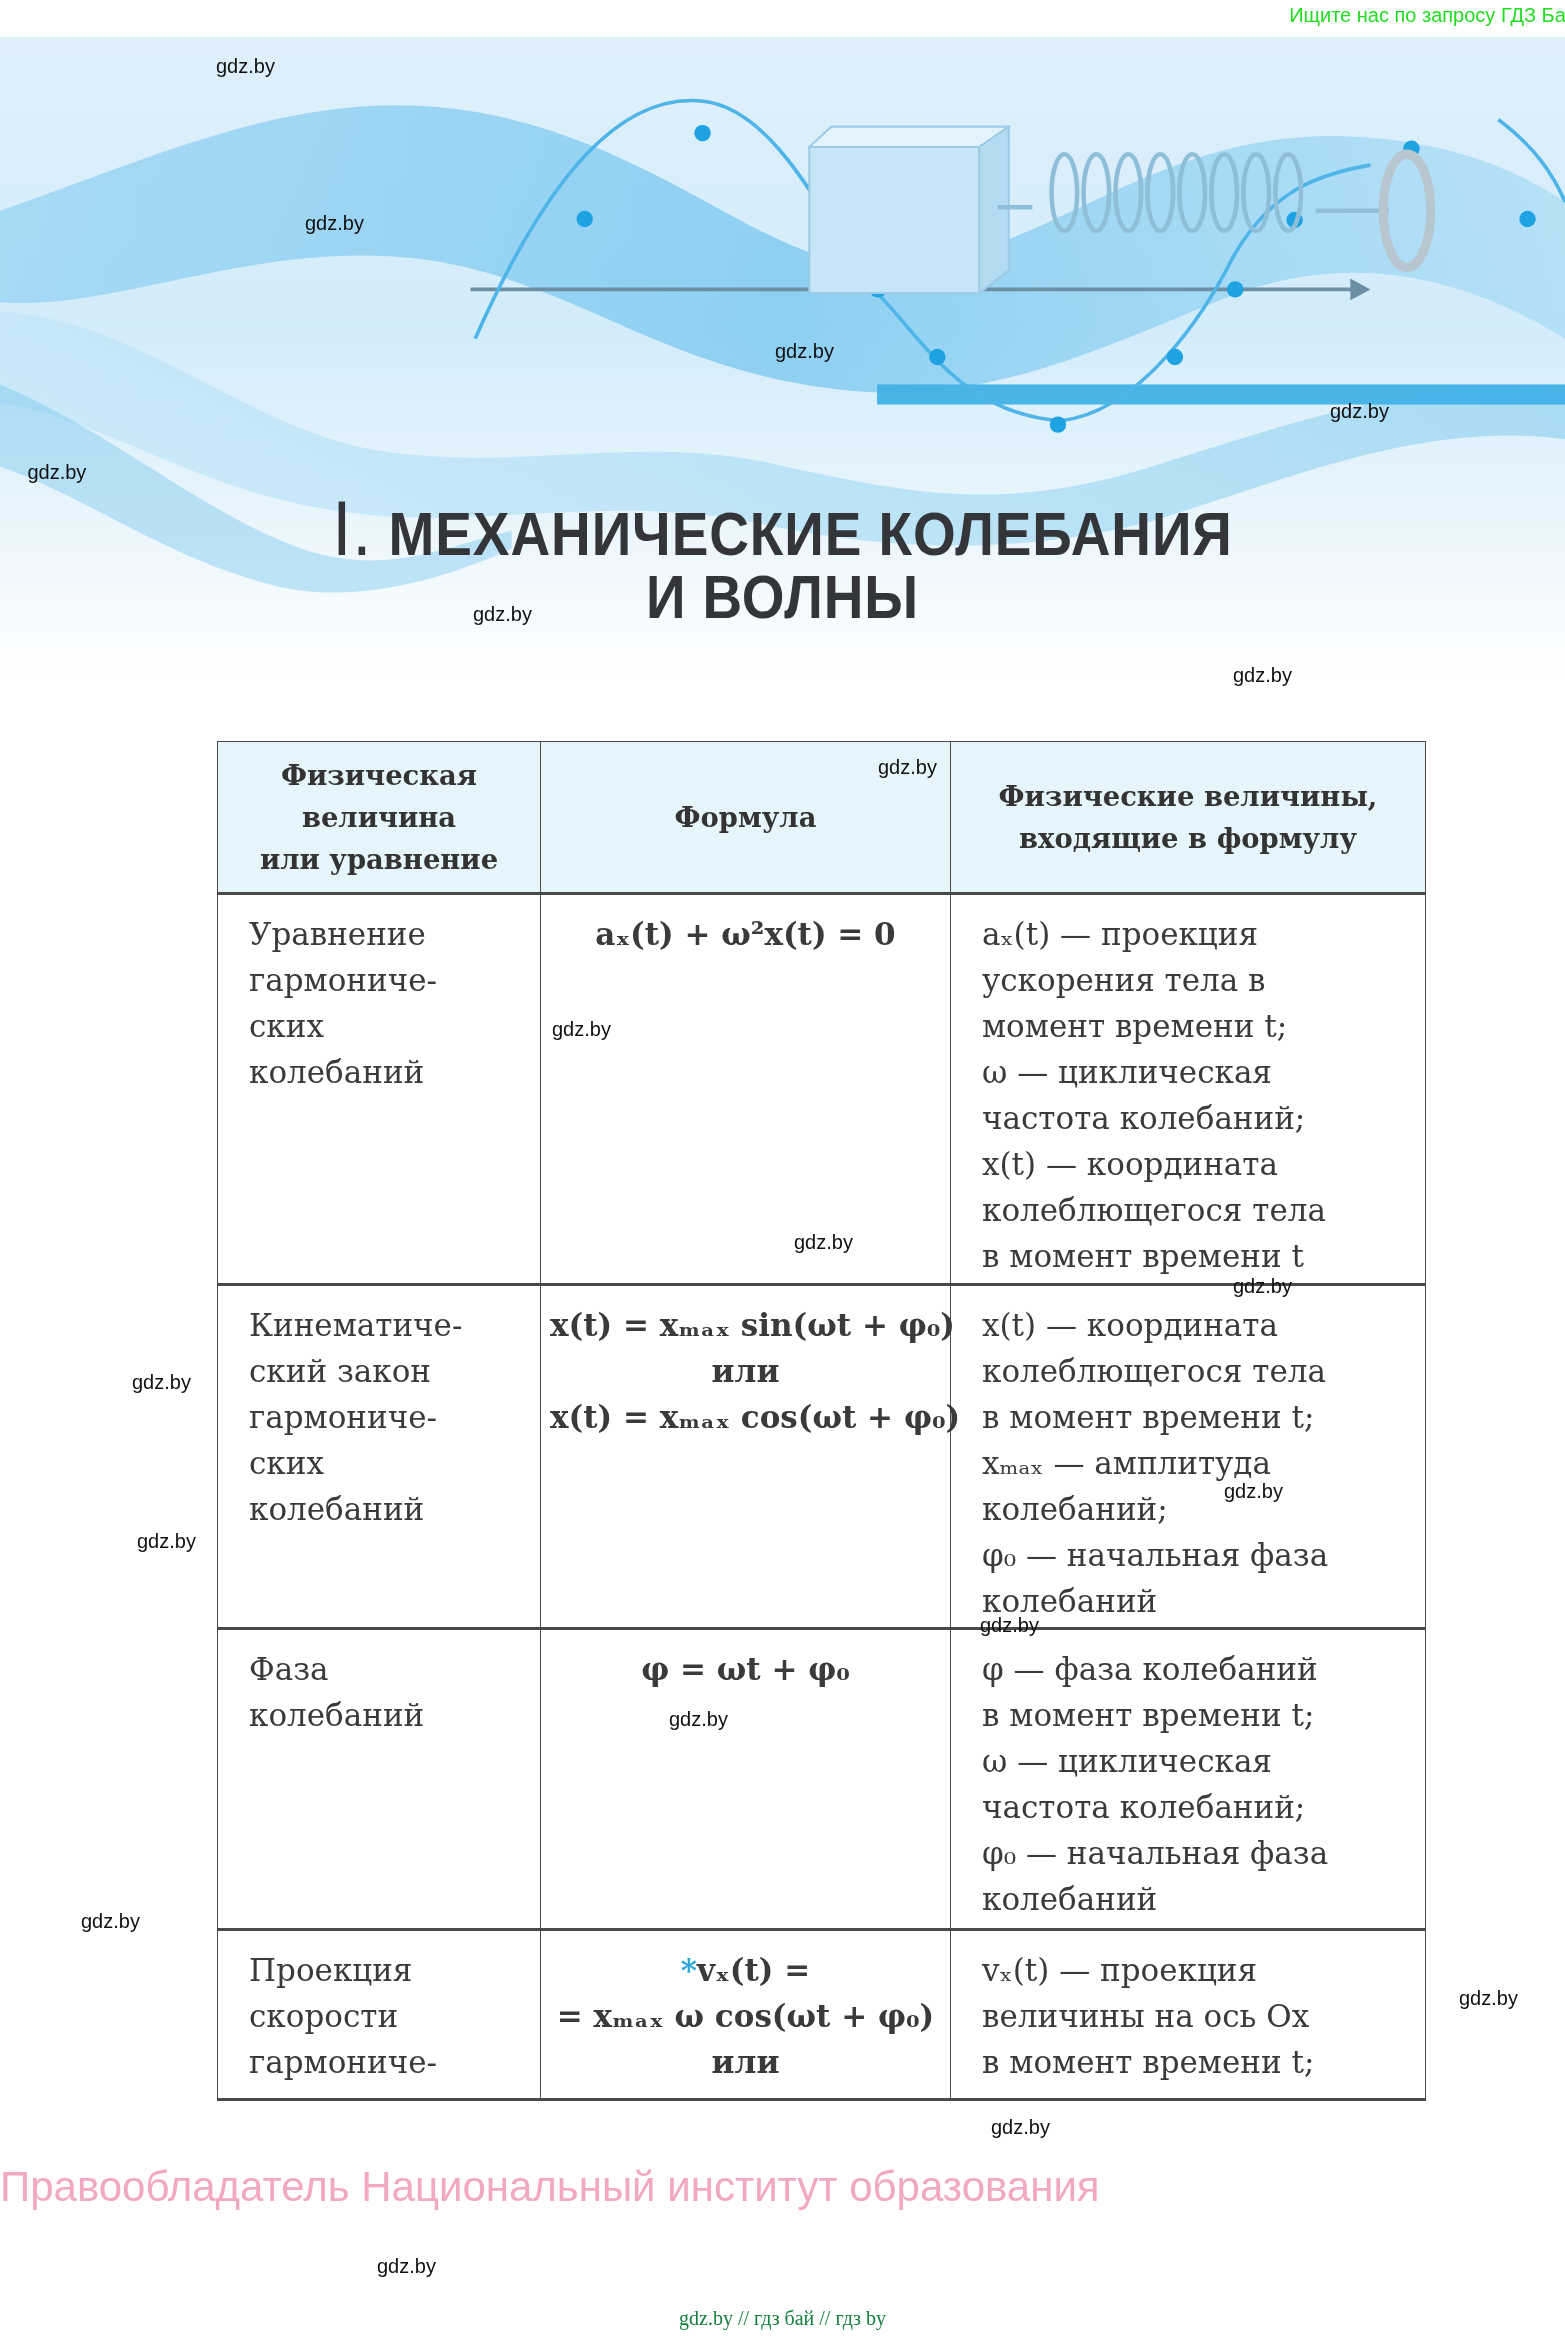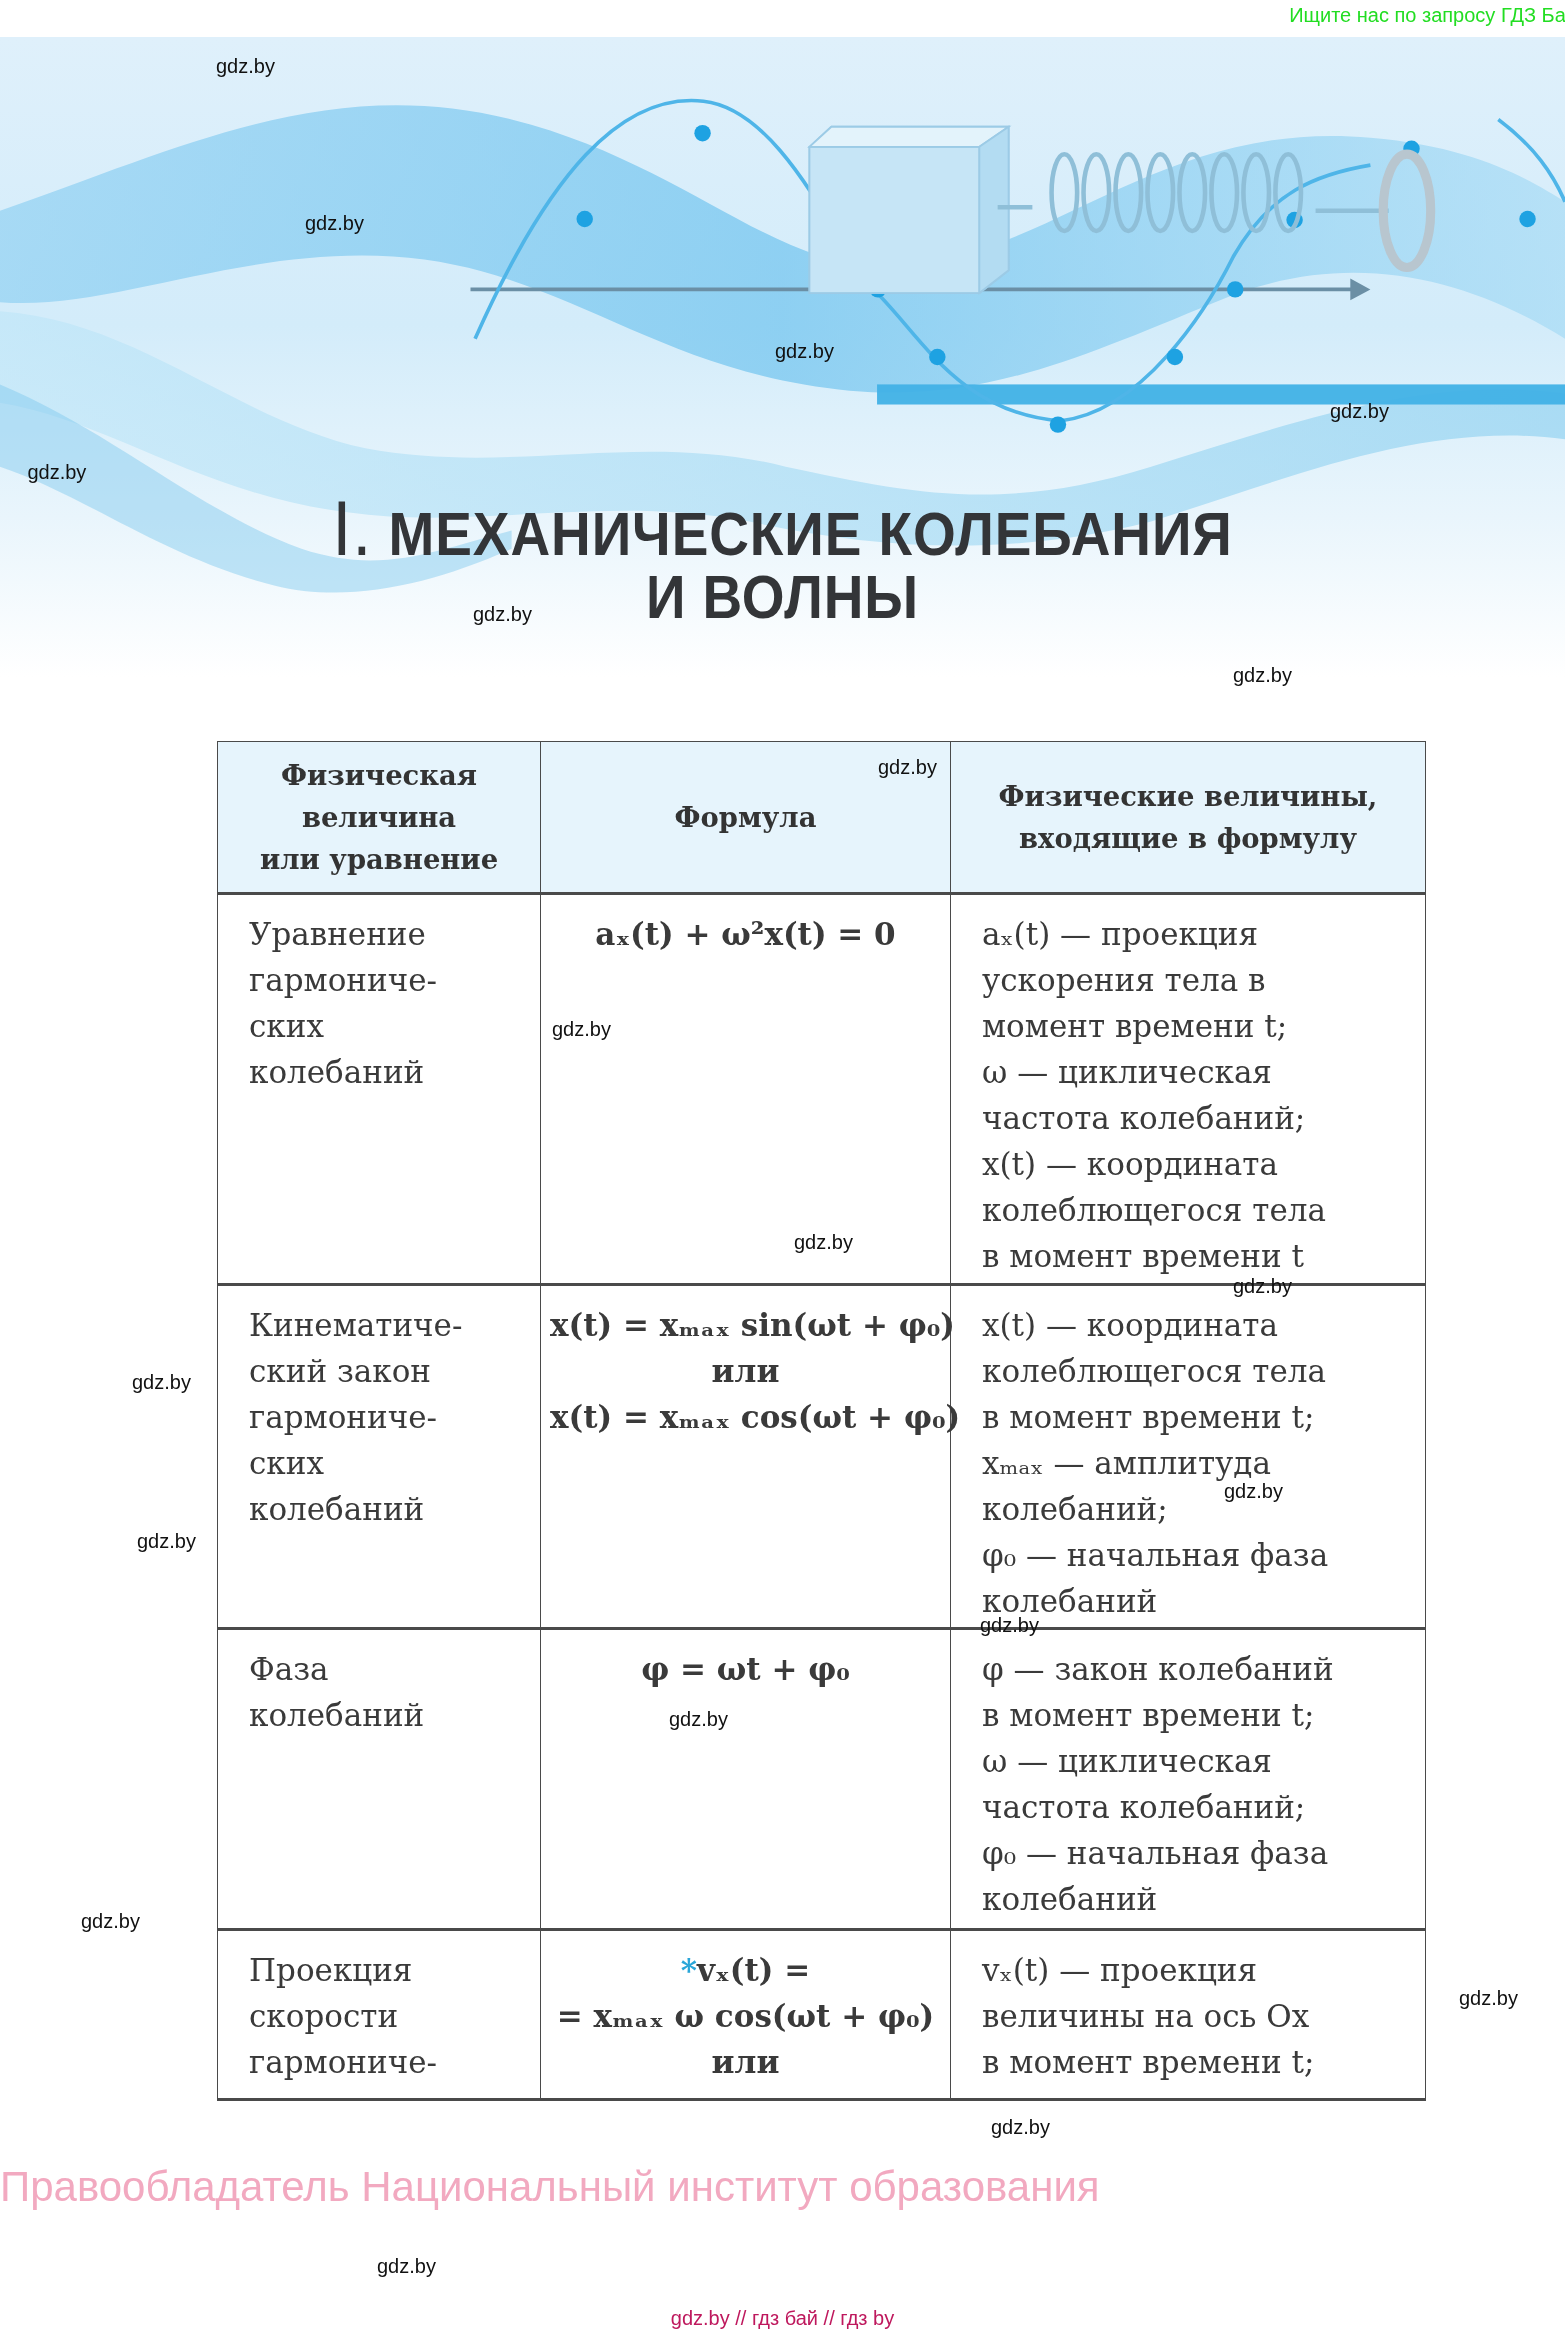--- a/index.html
+++ b/index.html
@@ -52,21 +52,21 @@
   .line { display: block; white-space: nowrap; }
   .math { font-family: "DejaVu Serif", serif; }
   .asterisk { color: #2aa6d8; }
 
   .copyright {
     position: absolute; top: 2163px; left: 0; width: 1565px; 
     color: #f2a9c0; font-family: "Liberation Sans", sans-serif; font-size: 42px;
   }
   .footer-links {
     position: absolute; top: 2307px; left: 0; width: 1565px; text-align: center;
-    color: #be185d; font-family: Liberation Sans, sans-serif; font-size: 20px;
+    color: #15803d; font-family: Liberation Serif, serif; font-size: 20px;
   }
 </style>
 </head>
 <body>
 
 <div class="top-banner-text">Ищите нас по запросу ГДЗ Бай</div>
 
 <div class="hero">
   <svg width="1565" height="640" viewBox="0 0 1713 700">
     <defs>
@@ -199,21 +199,21 @@
 
   <tr class="row" style="height:301px">
     <td>
       <span class="line">Фаза</span>
       <span class="line">колебаний</span>
     </td>
     <td class="formula">
       <span class="line math">φ = ωt + φ₀</span>
     </td>
     <td>
-      <span class="line">φ — закон колебаний</span>
+      <span class="line">φ — фаза колебаний</span>
       <span class="line">в момент времени t;</span>
       <span class="line">ω — циклическая</span>
       <span class="line">частота колебаний;</span>
       <span class="line">φ₀ — начальная фаза</span>
       <span class="line">колебаний</span>
     </td>
   </tr>
 
   <tr class="row" style="height:170px">
     <td>

